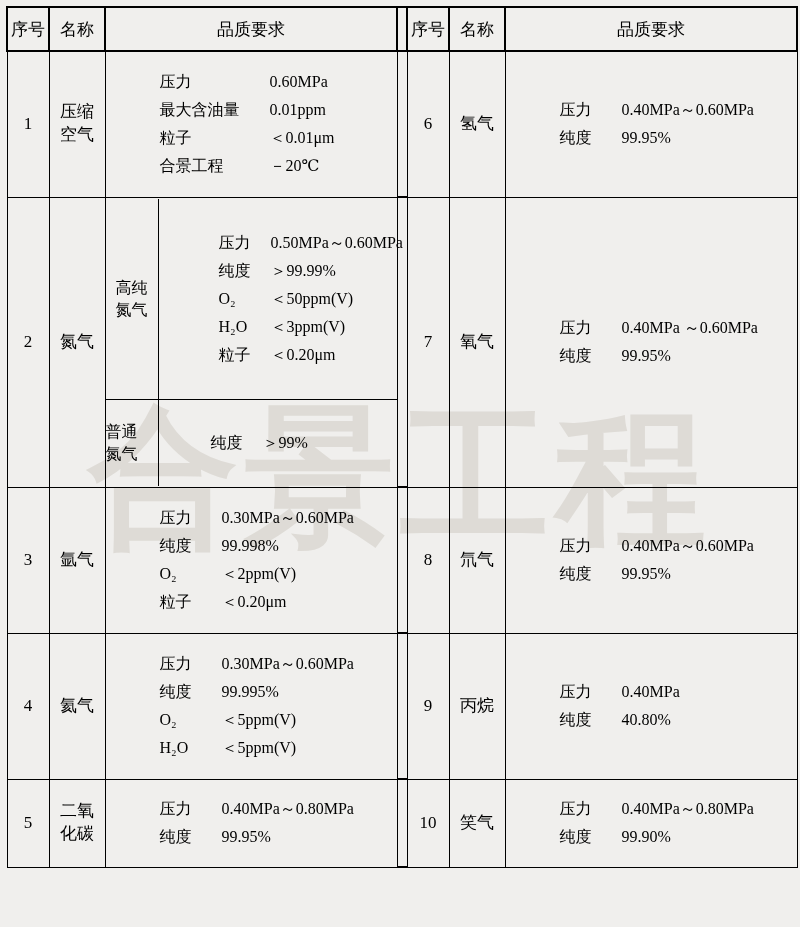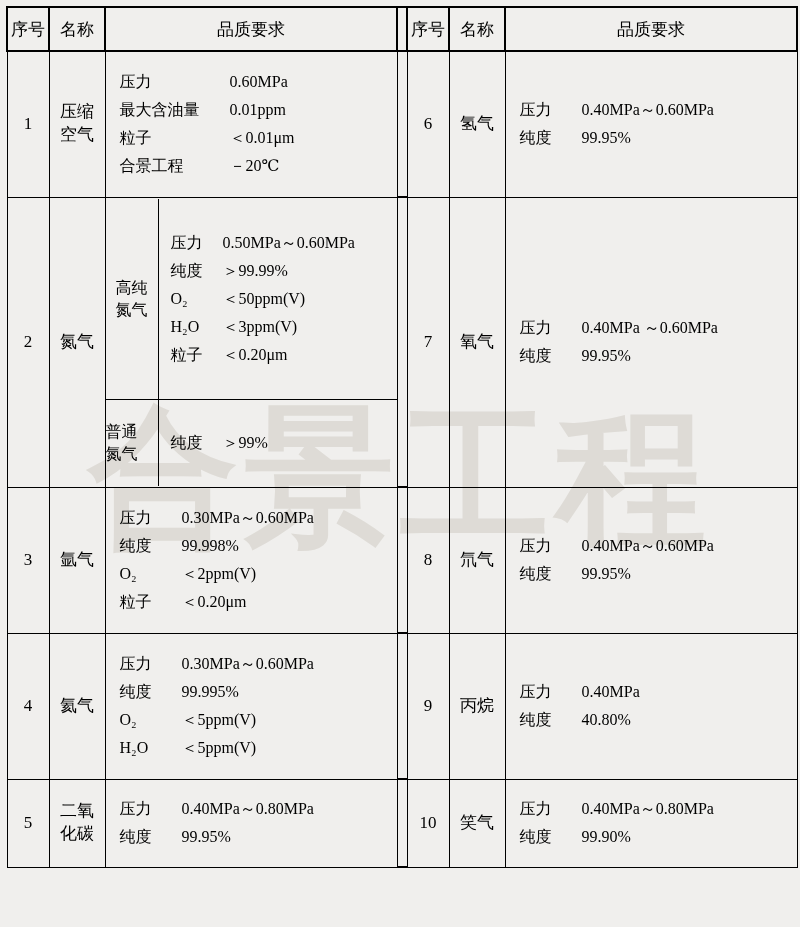--- a/index.html
+++ b/index.html
@@ -54,21 +54,21 @@
     border-left:none;border-right:none;
     width:10px;
     background:transparent;
   }
   .spec{
     padding:6px 0 6px 14px;
     font-size:16px;
     line-height:1.75;
   }
   .spec .row{white-space:nowrap;}
-  .lab{display:inline-block;}
+  .lab{display:inline-block;margin-left:40px;}
   .val{display:inline-block;}
   .innertable{
     width:100%;
     border-collapse:collapse;
   }
   .innertable td{border:none;}
   .innertable tr.sep td{border-top:1px solid #000;}
   .w-no{width:42px;}
   .w-name{width:56px;}
   .w-spec{width:292px;}
@@ -127,21 +127,21 @@
     <td class="numcell">2</td>
     <td class="namecell">氮气</td>
     <td style="padding:0">
       <table class="innertable">
         <tbody>
                 <tr>
           <td style="width:52px;text-align:center;border-right:1px solid #000;height:200px">
             <div style="white-space:pre-line;line-height:1.35">高纯
 氮气</div>
           </td>
-          <td class="spec" style="padding-left:12px">
+          <td class="spec" style="padding-left:20px">
             <div class="row"><span class="lab" style="width:52px">压力</span><span class="val">0.50MPa～0.60MPa</span></div>
             <div class="row"><span class="lab" style="width:52px">纯度</span><span class="val">＞99.99%</span></div>
             <div class="row"><span class="lab" style="width:52px">O₂</span><span class="val">＜50ppm(V)</span></div>
             <div class="row"><span class="lab" style="width:52px">H₂O</span><span class="val">＜3ppm(V)</span></div>
             <div class="row"><span class="lab" style="width:52px">粒子</span><span class="val">＜0.20μm</span></div>
           </td>
         </tr>
         <tr class="sep">
           <td style="width:52px;text-align:left;border-right:1px solid #000;height:86px">
             <div style="white-space:pre-line;line-height:1.35">普通

